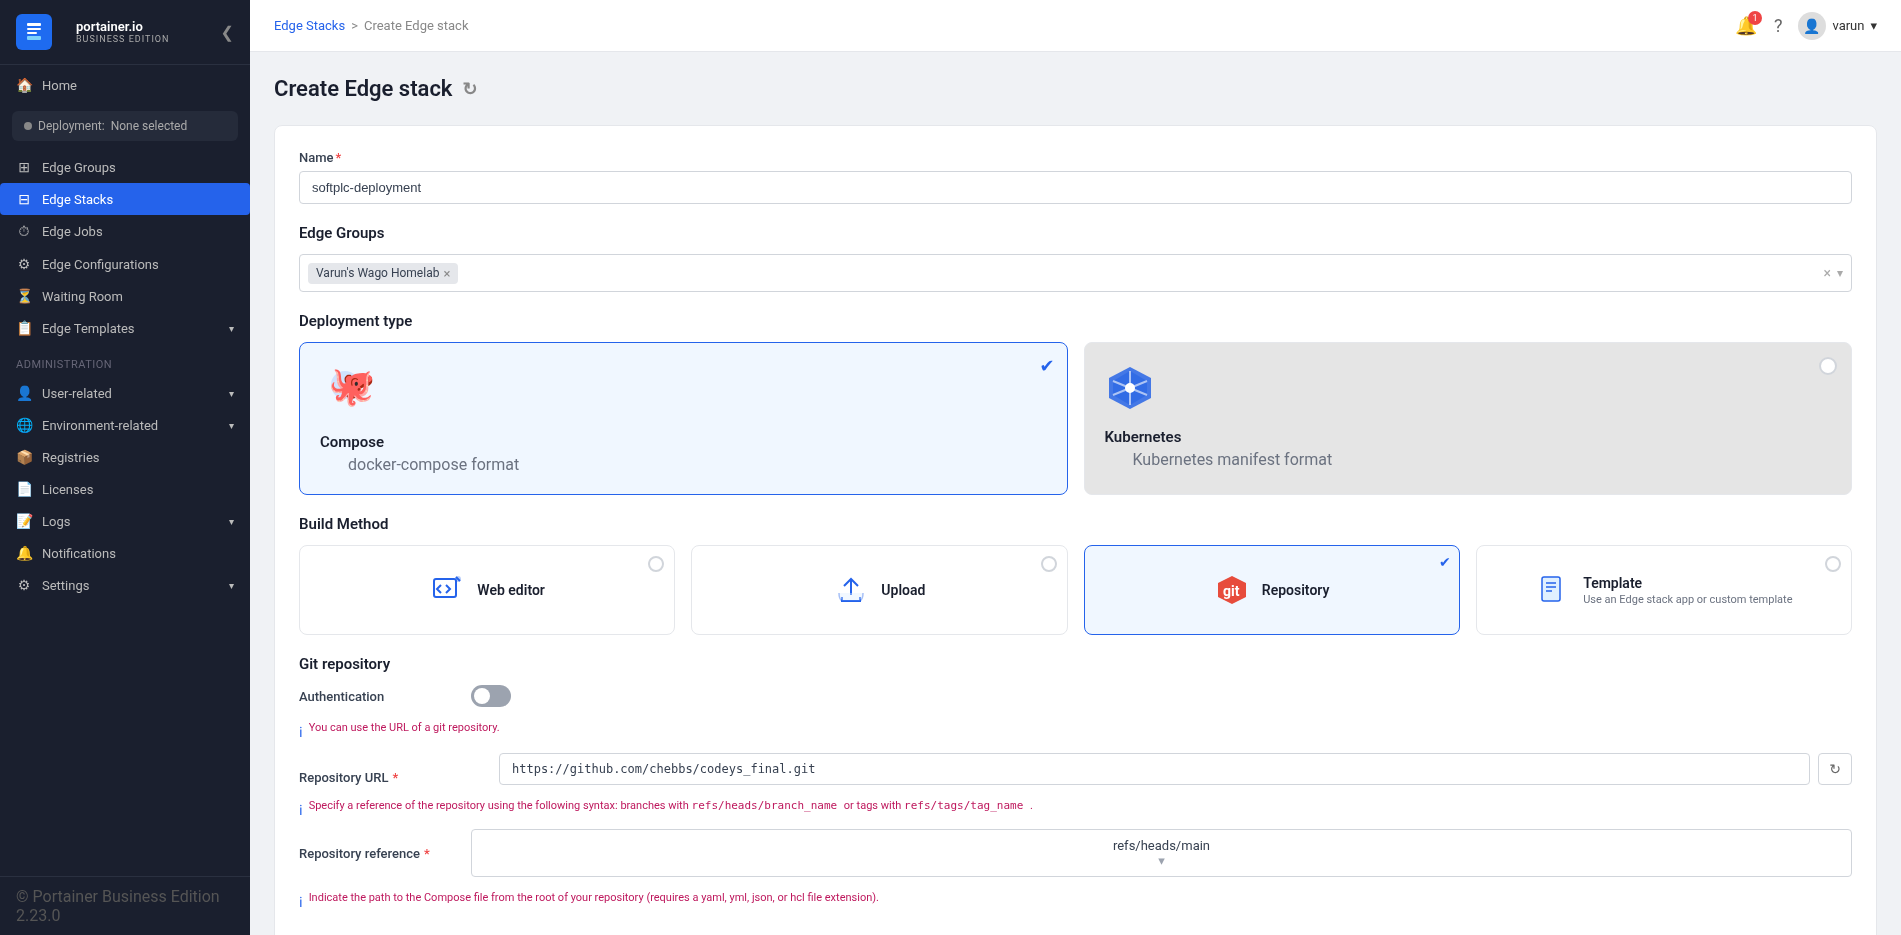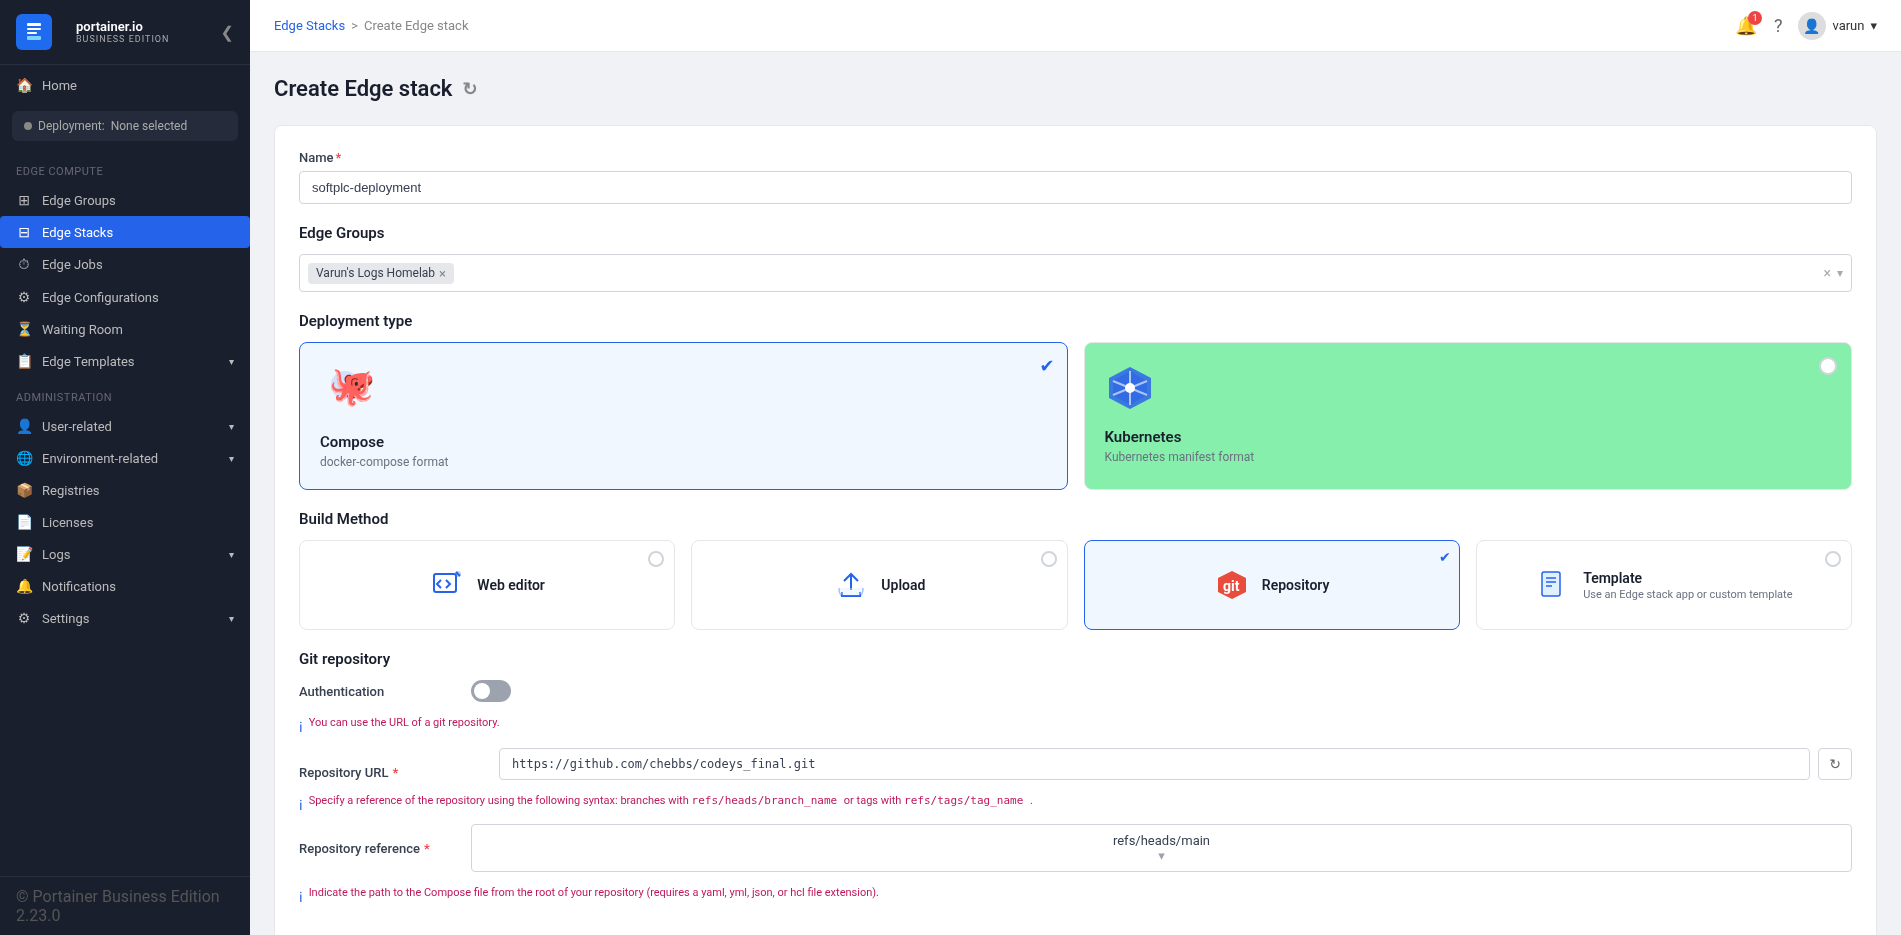--- a/index.html
+++ b/index.html
@@ -55,27 +55,27 @@
 
     
     .tag-input-wrapper { border: 1px solid #d1d5db; border-radius: 4px; padding: 6px 8px; display: flex; align-items: center; flex-wrap: wrap; gap: 6px; background: #fff; min-height: 38px; }
     .tag { background: #e5e7eb; border-radius: 4px; padding: 3px 8px; font-size: 12px; color: #374151; display: flex; align-items: center; gap: 4px; }
     .tag-remove { cursor: pointer; color: #888; font-size: 13px; }
     .tag-clear { margin-left: auto; color: #aaa; cursor: pointer; font-size: 14px; }
     .tag-dropdown { color: #aaa; cursor: pointer; font-size: 12px; }
 
     
     .cards-grid-2 { display: grid; grid-template-columns: 1fr 1fr; gap: 16px; margin-bottom: 20px; }
-    .deploy-card { border: 1.5px solid #e5e7eb; border-radius: 8px; padding: 20px; cursor: pointer; position: relative; background: #86efac; }
+    .deploy-card { border: 1.5px solid #e5e7eb; border-radius: 8px; padding: 20px; cursor: pointer; position: relative; background: #e5e5e5; }
     .deploy-card.selected { border-color: #2563eb; background: #f0f7ff; }
     .deploy-card-radio { position: absolute; top: 14px; right: 14px; width: 18px; height: 18px; border-radius: 50%; border: 2px solid #d1d5db; background: #fff; display: flex; align-items: center; justify-content: center; }
     .deploy-card-checkmark { position: absolute; top: 12px; right: 12px; color: #2563eb; font-size: 18px; }
     .deploy-card-icon { margin-bottom: 12px; }
     .deploy-card-title { font-size: 15px; font-weight: 600; color: #1a1f2e; margin-bottom: 4px; }
-    .deploy-card-desc { font-size: 12px; color: #6b7280; }
+    .deploy-card-desc { font-size: 16px; color: #6b7280; margin-left: 28px; }
 
     
     .cards-grid-4 { display: grid; grid-template-columns: 1fr 1fr 1fr 1fr; gap: 16px; margin-bottom: 20px; }
     .build-card { border: 1.5px solid #e5e7eb; border-radius: 8px; padding: 20px; cursor: pointer; position: relative; background: #fff; display: flex; flex-direction: column; align-items: center; justify-content: center; min-height: 90px; }
     .build-card.selected { border-color: #2563eb; background: #f0f7ff; }
     .build-card-radio { position: absolute; top: 10px; right: 10px; width: 16px; height: 16px; border-radius: 50%; border: 2px solid #d1d5db; background: #fff; }
     .build-card-checkmark { position: absolute; top: 8px; right: 8px; color: #2563eb; font-size: 16px; }
     .build-card-content { display: flex; align-items: center; gap: 12px; }
     .build-card-title { font-size: 14px; font-weight: 600; color: #1a1f2e; }
     .build-card-desc { font-size: 11px; color: #6b7280; margin-top: 2px; }
@@ -130,21 +130,20 @@
     <span class="sidebar-item-icon">🏠</span>
     <span>Home</span>
   </div>
 
   <div class="env-selector">
     <div class="env-dot"></div>
     <span>Deployment:</span>
     <span>None selected</span>
   </div>
 
-  <div class="sidebar-section-label">Edge compute</div>
 
   <div class="sidebar-item">
     <span class="sidebar-item-icon">⊞</span>
     <span>Edge Groups</span>
   </div>
   <div class="sidebar-item active">
     <span class="sidebar-item-icon">⊟</span>
     <span>Edge Stacks</span>
   </div>
   <div class="sidebar-item">
@@ -238,21 +237,21 @@
           <span>Name</span>
             <span class="required">*</span>
         </div>
         <input class="form-input" type="text" value="softplc-deployment" style="">
       </div>
 
       <div class="form-field">
         <div class="section-title">Edge Groups</div>
         <div class="tag-input-wrapper">
           <div class="tag">
-            <span>Varun's Logs Homelab</span>
+            <span>Varun's Wago Homelab</span>
             <span class="tag-remove">×</span>
           </div>
           <span class="tag-clear">×</span>
           <span class="tag-dropdown">▾</span>
         </div>
       </div>
 
       <div class="form-field">
         <div class="section-title">Deployment type</div>
         <div class="cards-grid-2">

